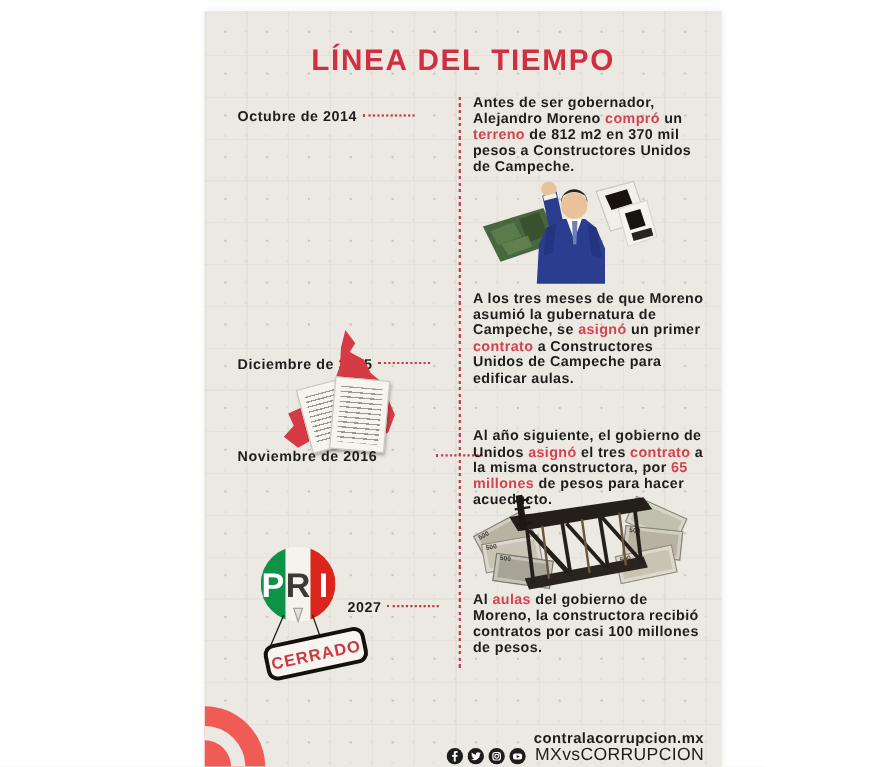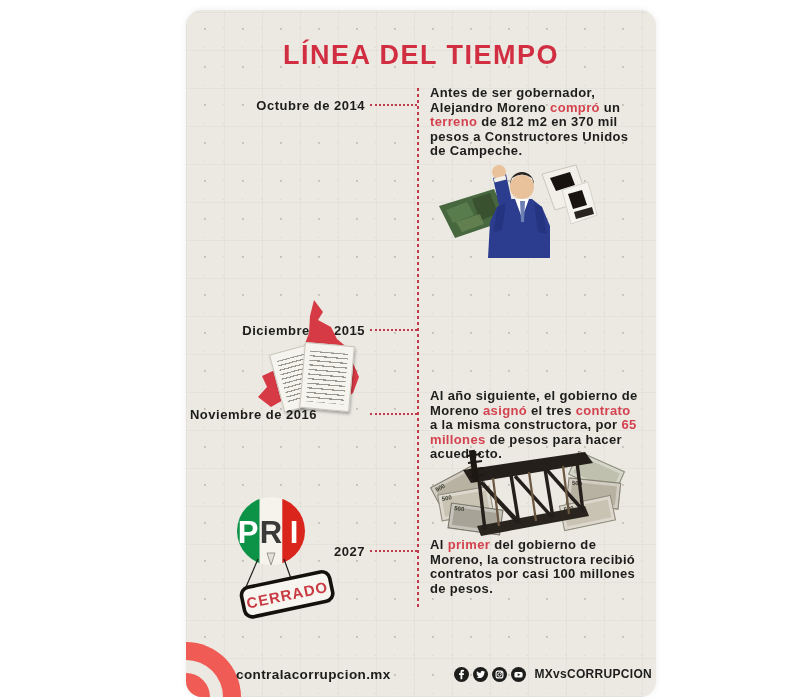--- a/index.html
+++ b/index.html
@@ -12,32 +12,31 @@
     position:absolute;left:186px;top:10px;width:470px;height:687px;
     background-color:#ebe9e2;overflow:hidden;
     background-image:
       radial-gradient(circle, rgba(60,60,50,.18) .9px, transparent 1.1px),
       radial-gradient(circle, rgba(60,60,50,.10) .8px, transparent 1px),
       repeating-linear-gradient(0deg, rgba(0,0,0,.03) 0 1px, transparent 1px 38px),
       repeating-linear-gradient(90deg, rgba(0,0,0,.03) 0 1px, transparent 1px 38px);
     background-size:38px 38px,19px 19px,auto,auto;
     background-position:0 0,9px 9px,0 0,0 0;
     box-shadow:0 0 6px rgba(0,0,0,.08);
-    border-radius:16px;
   }
   .title{
     position:absolute;left:0;top:30px;width:100%;text-align:center;
     color:#d22e42;font-size:27px;font-weight:800;letter-spacing:1.5px;
   }
   .vline{
     position:absolute;left:231px;top:78px;width:2px;height:520px;
     background:repeating-linear-gradient(180deg,#c23a49 0 3px,transparent 3px 6px);
   }
   .date-row{
-    position:absolute;display:flex;align-items:center;justify-content:flex-end;
+    position:absolute;display:flex;align-items:center;justify-content:flex-start;
     height:18px;left:30px;width:201px;
   }
   .date-label{
     color:#1d1d1b;font-size:13px;font-weight:800;letter-spacing:.5px;white-space:nowrap;
   }
   .leader{
     width:47px;height:0;border-top:2px dotted #c23a49;margin-left:5px;flex:none;
   }
   .entry-text{
     position:absolute;left:244px;width:212px;margin:0;
@@ -55,27 +54,27 @@
     background:repeating-linear-gradient(180deg,#9a978c 0 1.2px,transparent 1.2px 4.6px);
   }
   
   .note{
     position:absolute;border:1px solid rgba(40,40,30,.35);
     box-shadow:inset 0 0 0 3px rgba(255,255,255,.35);
     color:#3c3c32;font-size:6px;font-weight:700;line-height:8px;padding-left:3px;
   }
   
   .footer-row{
-    position:absolute;left:50px;right:4px;bottom:12px;height:22px;
-    display:flex;align-items:center;justify-content:space-between;
+    position:absolute;left:50px;right:16px;bottom:12px;height:22px;
+    display:flex;align-items:flex-end;justify-content:space-between;flex-direction:column;
   }
   .site{color:#1d1d1b;font-size:13.5px;font-weight:800;letter-spacing:.4px;}
   .social{display:flex;align-items:center;gap:4px;}
   .social svg{display:block;}
-  .handle{color:#1d1d1b;font-size:12px;font-weight:700;letter-spacing:.3px;margin-left:4px;}
+  .handle{color:#1d1d1b;font-size:16px;font-weight:400;letter-spacing:.3px;margin-left:4px;}
   .arcs{position:absolute;left:0;bottom:0;}
 </style>
 </head>
 <body>
 
 <div class="card">
 
   <div class="title">LÍNEA DEL TIEMPO</div>
 
   <div class="vline"></div>
@@ -110,35 +109,36 @@
       <path d="M84,41 L89,41 L88,62 L85,62 Z" fill="#6d7fb3"></path>
       <path d="M61,47 L70,43 L66,70 L58,72 Z" fill="#253480"></path>
       <path d="M106,47 L98,43 L102,72 L111,74 Z" fill="#253480"></path>
     </svg>
   </div>
 
   <div class="date-row" style="top:280px;margin-top:31px;">
     <span class="date-label">Diciembre de 2015</span>
     <span class="leader"></span>
   </div>
+  <p class="entry-text" style="top:254px;"><span>A los tres meses de que Moreno asumió la gubernatura de Campeche, se </span><span class="red">asignó</span><span> un primer </span><span class="red">contrato</span><span> a Constructores Unidos de Campeche para edificar aulas.</span></p>
 
   <div class="img-box" style="left:60px;top:286px;width:168px;height:128px;">
     <svg width="168" height="128" viewBox="0 0 168 128" style="position:absolute;left:0;top:0;">
       <path fill="#d63a45" d="M68,4 L77,16 L72,24 L85,31 L91,43 L103,53 L107,67 L113,81 L107,97 L93,107 L72,113 L54,109 L46,99 L51,89 L45,79 L53,67 L57,53 L63,37 L64,20 Z"></path>
       <path fill="#d63a45" d="M16,80 L31,73 L43,87 L39,103 L25,111 L12,101 L21,91 Z"></path>
     </svg>
     <div class="doc" style="left:30px;top:52px;width:42px;height:58px;transform:rotate(-15deg);"></div>
     <div class="doc" style="left:56px;top:48px;width:48px;height:64px;transform:rotate(5deg);"></div>
   </div>
 
   <div class="date-row" style="top:395px;gap:48px;">
     <span class="date-label">Noviembre de 2016</span>
     <span class="leader"></span>
   </div>
-  <p class="entry-text" style="top:379px;"><span>Al año siguiente, el gobierno de Moreno </span><span class="red">asignó</span><span> el tres </span><span class="red">contrato</span><span> a la misma constructora, por </span><span class="red">65 millones</span><span> de pesos para hacer acueducto.</span></p>
+  <p class="entry-text" style="top:379px;"><span>Al año siguiente, el gobierno de Unidos </span><span class="red">asignó</span><span> el tres </span><span class="red">contrato</span><span> a la misma constructora, por </span><span class="red">65 millones</span><span> de pesos para hacer acueducto.</span></p>
 
   <div class="img-box" style="left:247px;top:436px;width:186px;height:96px;">
     <div class="note" style="left:0px;top:28px;width:46px;height:24px;background:#b8b2a2;transform:rotate(-28deg);"><span>500</span></div>
     <div class="note" style="left:6px;top:44px;width:48px;height:25px;background:#c9c3b4;transform:rotate(-10deg);"><span>500</span></div>
     <div class="note" style="left:16px;top:60px;width:48px;height:24px;background:#a7a396;transform:rotate(8deg);"><span>500</span></div>
     <div class="note" style="left:138px;top:14px;width:46px;height:24px;background:#bfc0ae;transform:rotate(24deg);"><span>500</span></div>
     <div class="note" style="left:134px;top:34px;width:48px;height:25px;background:#b8b2a2;transform:rotate(6deg);"><span>500</span></div>
     <div class="note" style="left:128px;top:54px;width:48px;height:24px;background:#c9c3b4;transform:rotate(-12deg);"><span>500</span></div>
     <svg width="186" height="96" viewBox="0 0 186 96" style="position:absolute;left:0;top:0;">
       <path d="M30,24 L152,6 L160,17 L38,37 Z" fill="#241f1a"></path>
@@ -165,21 +165,21 @@
           <path d="M36,24 L50,22"></path>
           <path d="M37,31 L51,29"></path>
         </g>
     </svg>
   </div>
 
   <div class="date-row" style="left:130px;width:101px;top:532px;">
     <span class="date-label">2027</span>
     <span class="leader"></span>
   </div>
-  <p class="entry-text" style="top:528px;"><span>Al </span><span class="red">primer</span><span> del gobierno de Moreno, la constructora recibió contratos por casi 100 millones de pesos.</span></p>
+  <p class="entry-text" style="top:528px;"><span>Al </span><span class="red">aulas</span><span> del gobierno de Moreno, la constructora recibió contratos por casi 100 millones de pesos.</span></p>
 
   <div class="img-box" style="left:48px;top:483px;width:110px;height:132px;">
     <svg width="110" height="132" viewBox="0 0 110 132">
       <defs>
           <clipPath id="priclip">
             <circle cx="37" cy="38" r="34"></circle>
           </clipPath>
         </defs>
       <g clip-path="url(#priclip)">
         <rect x="3" y="4" width="22.7" height="68" fill="#0d9348"></rect>

